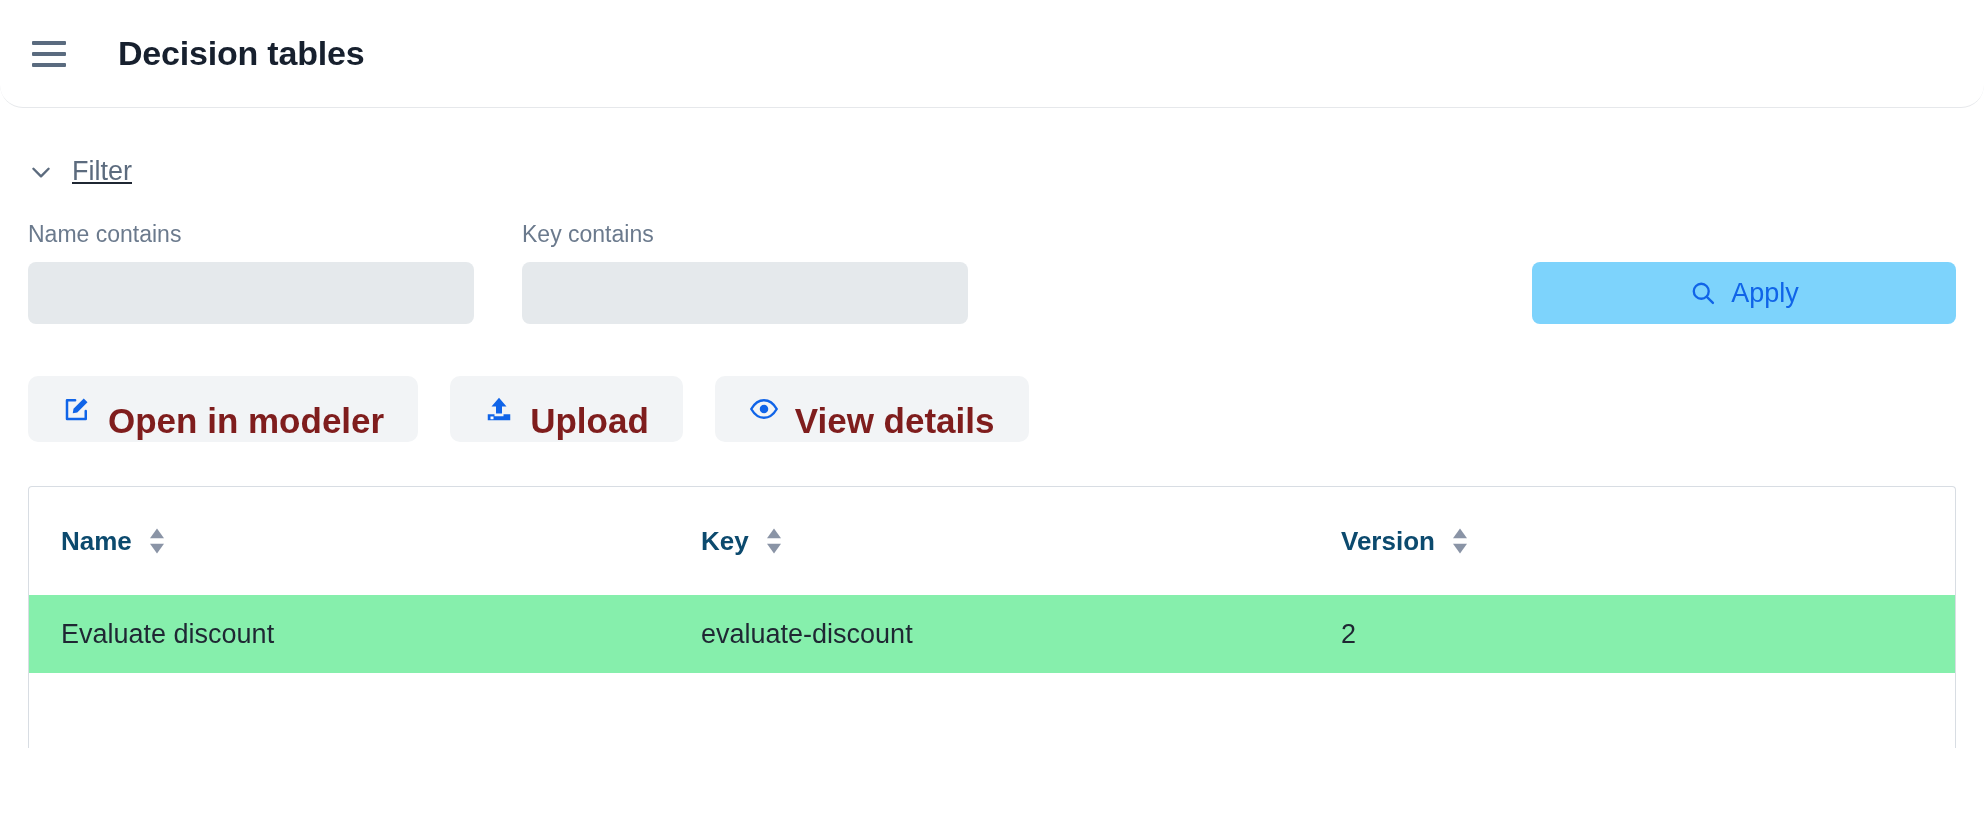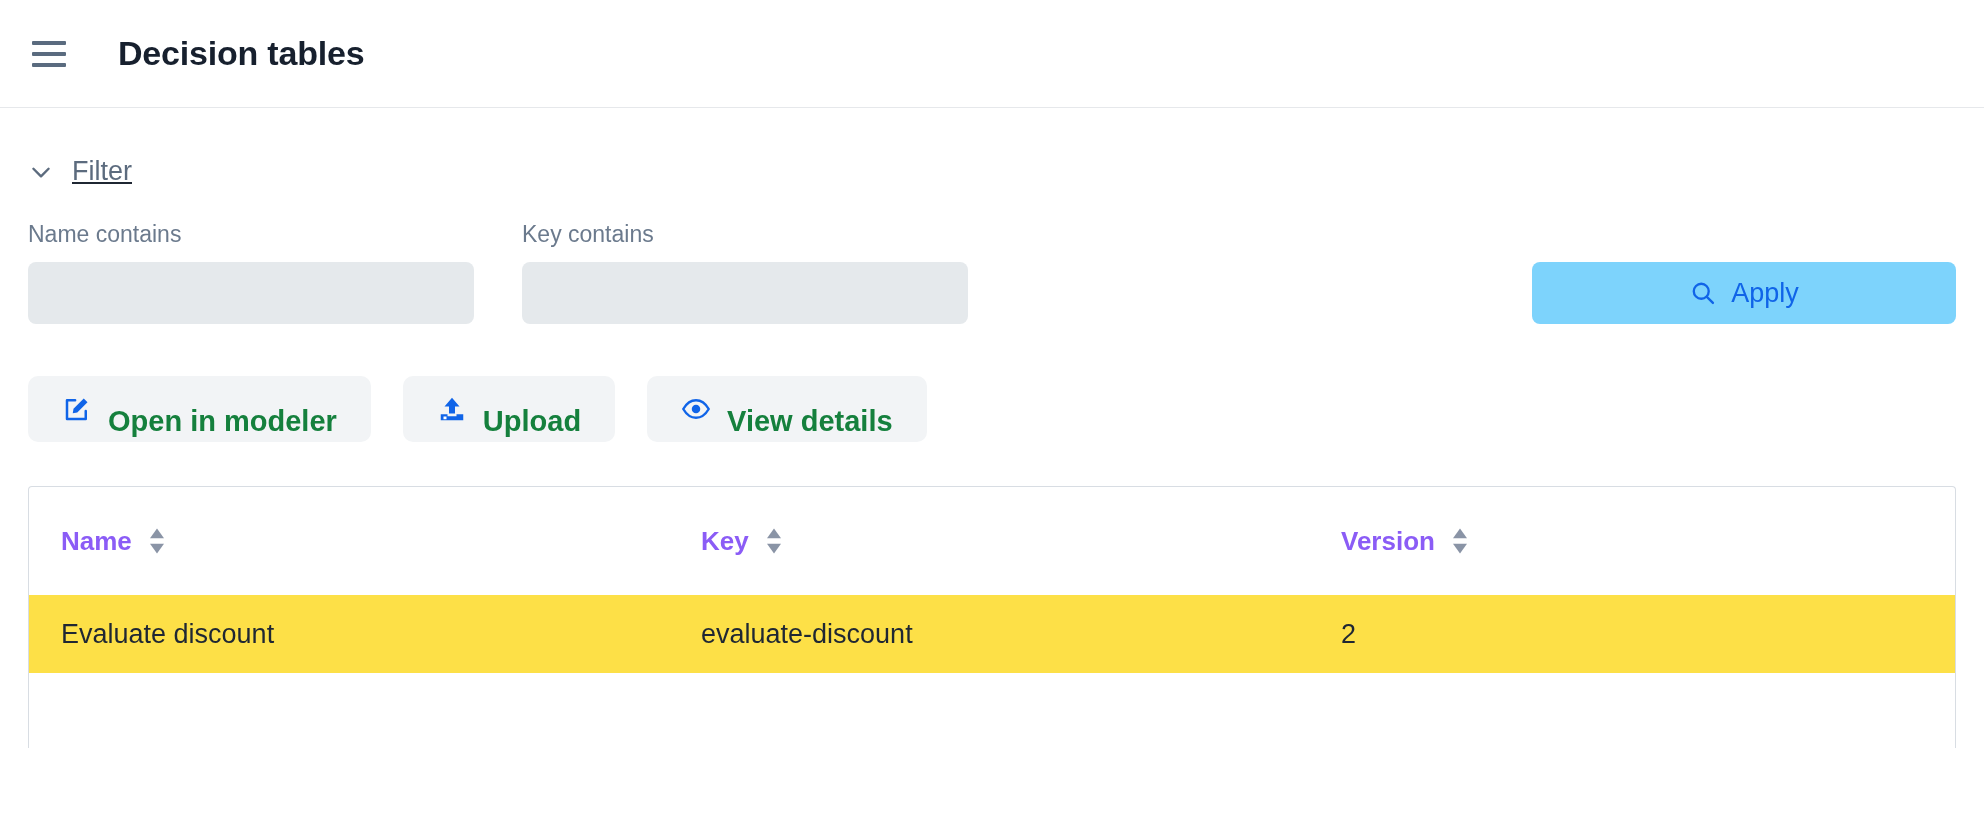--- a/index.html
+++ b/index.html
@@ -17,20 +17,21 @@
 
   
   .app-header {
     height: 108px;
     box-sizing: border-box;
     border-bottom: 1px solid #e6e8eb;
     display: flex;
     align-items: center;
     padding-left: 28px;
     background: #ffffff;
+    border-radius: 23px;
   }
   .hamburger {
     width: 42px;
     height: 42px;
     display: flex;
     flex-direction: column;
     justify-content: center;
     align-items: center;
     gap: 7px;
     cursor: pointer;
@@ -167,22 +168,22 @@
     border: none;
     border-radius: 10px;
     display: flex;
     align-items: center;
     gap: 16px;
     padding: 0 34px;
     cursor: pointer;
     font-family: "Liberation Sans", sans-serif;
   }
   .action-button .btn-text {
-    font-size: 29px;
-    color: #15803d;
+    font-size: 35px;
+    color: #7f1d1d;
     font-weight: bold;
     white-space: nowrap;
     margin-top: 24px;
   }
 
   
   .table-card {
     margin-top: 44px;
     border: 1px solid #d8dde3;
     border-bottom: none;
@@ -194,42 +195,42 @@
   }
   .data-table {
     width: 100%;
     border-collapse: collapse;
     table-layout: fixed;
   }
   .data-table th {
     text-align: left;
     font-size: 26px;
     font-weight: bold;
-    color: #8b5cf6;
+    color: #0c4a6e;
     padding: 0;
     height: 108px;
     vertical-align: middle;
   }
   .th-inner {
     display: flex;
     align-items: center;
     gap: 16px;
   }
   .col-name  { width: 640px; padding-left: 32px !important; }
   .col-key   { width: 640px; }
   .col-ver   { width: auto; }
   .data-table td {
     font-size: 27px;
     color: #1f2733;
     height: 78px;
     vertical-align: middle;
     padding: 0;
   }
   tr.row-selected td {
-    background: #fde047;
+    background: #86efac;
   }
   td.cell-name { padding-left: 32px !important; }
   .sort-icon {
     width: 18px;
     height: 28px;
     flex: none;
     display: block;
     cursor: pointer;
   }
 </style>

